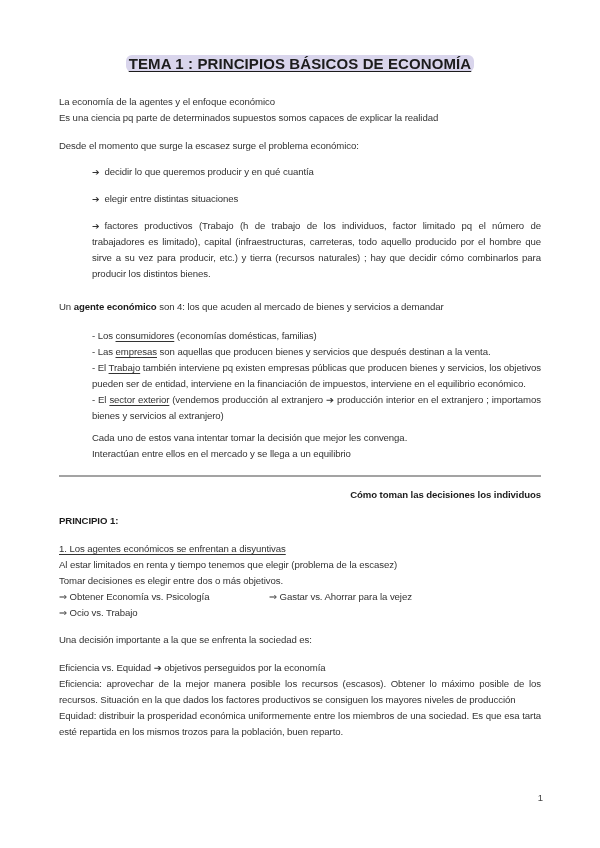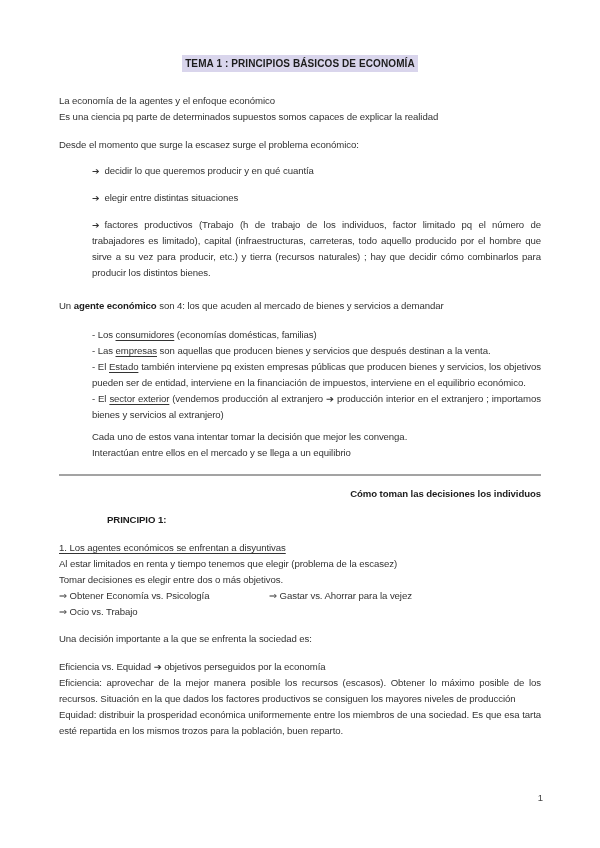--- a/index.html
+++ b/index.html
@@ -23,24 +23,26 @@
     overflow:hidden;
     font-size:9.6px;
     letter-spacing:-0.08px;
   }
   .title-wrap{text-align:center;line-height:15px;}
   .title{
     display:inline-block;
     background:var(--highlight);
     color:var(--strong);
     font-weight:bold;
-    font-size:10px;
+    font-size:15px;
     letter-spacing:0.1px;
+    text-decoration:underline;
     text-underline-offset:2px;
     padding:1px 3px;
+    border-radius:6px;
   }
   p{line-height:16px;}
   .just{text-align:justify;}
   .indent{padding-left:33px;}
   .bold{font-weight:bold;color:var(--strong);}
   .u{text-decoration:underline;text-underline-offset:1.5px;}
   .arrow{display:inline-block;margin-right:5px;font-size:9px;}
   .ex-col1{display:inline-block;width:210px;}
   .divider{height:2px;background:var(--divider);}
   .page-number{
@@ -52,21 +54,21 @@
   .mt-intro{margin-top:21px;}
   .mt-desde{margin-top:12px;}
   .mt-a1{margin-top:10px;}
   .mt-a2{margin-top:11px;}
   .mt-a3{margin-top:11px;}
   .mt-agente{margin-top:17px;}
   .mt-items{margin-top:13px;}
   .mt-note{margin-top:6px;}
   .mt-div{margin-top:13px;}
   .mt-como{margin-top:10px;text-align:right;}
-  .mt-prin{margin-top:10px;margin-left:48px;}
+  .mt-prin{margin-top:10px;}
   .mt-rule{margin-top:12px;}
   .mt-tomar{}
   .mt-para{margin-top:10px;}
   .mt-una{margin-top:11px;}
   .mt-eff{margin-top:12px;}
 </style>
 </head>
 <body>
 
 <div class="page">
@@ -84,21 +86,21 @@
 
   <p class="indent mt-a2"><span class="arrow">➔</span><span>elegir entre distintas situaciones</span></p>
 
   <p class="indent just mt-a3"><span class="arrow">➔</span><span>factores productivos (Trabajo (h de trabajo de los individuos, factor limitado pq el número de trabajadores es limitado), capital (infraestructuras, carreteras, todo aquello producido por el hombre que sirve a su vez para producir, etc.) y tierra (recursos naturales) ; hay que decidir cómo combinarlos para producir los distintos bienes.</span></p>
 
   <p class="mt-agente"><span>Un </span><span class="bold">agente económico</span><span> son 4: los que acuden al mercado de bienes y servicios a demandar</span></p>
 
   <div class="indent mt-items">
     <p><span>- Los </span><span class="u">consumidores</span><span> (economías domésticas, familias)</span></p>
     <p><span>- Las </span><span class="u">empresas</span><span> son aquellas que producen bienes y servicios que después destinan a la venta.</span></p>
-    <p class="just"><span>- El </span><span class="u">Estado</span><span> también interviene pq existen empresas públicas que producen bienes y servicios, los objetivos pueden ser de entidad, interviene en la financiación de impuestos, interviene en el equilibrio económico.</span></p>
+    <p class="just"><span>- El </span><span class="u">Trabajo</span><span> también interviene pq existen empresas públicas que producen bienes y servicios, los objetivos pueden ser de entidad, interviene en la financiación de impuestos, interviene en el equilibrio económico.</span></p>
     <p class="just"><span>- El </span><span class="u">sector exterior</span><span> (vendemos producción al extranjero ➔ producción interior en el extranjero ; importamos bienes y servicios al extranjero)</span></p>
     <p class="mt-note">Cada uno de estos vana  intentar tomar la decisión que mejor les convenga.</p>
     <p>Interactúan entre ellos en el mercado y se llega a un equilibrio</p>
   </div>
 
   <div class="divider mt-div"></div>
 
   <p class="bold mt-como">Cómo toman las decisiones los individuos</p>
 
   <p class="bold mt-prin">PRINCIPIO 1:</p>

